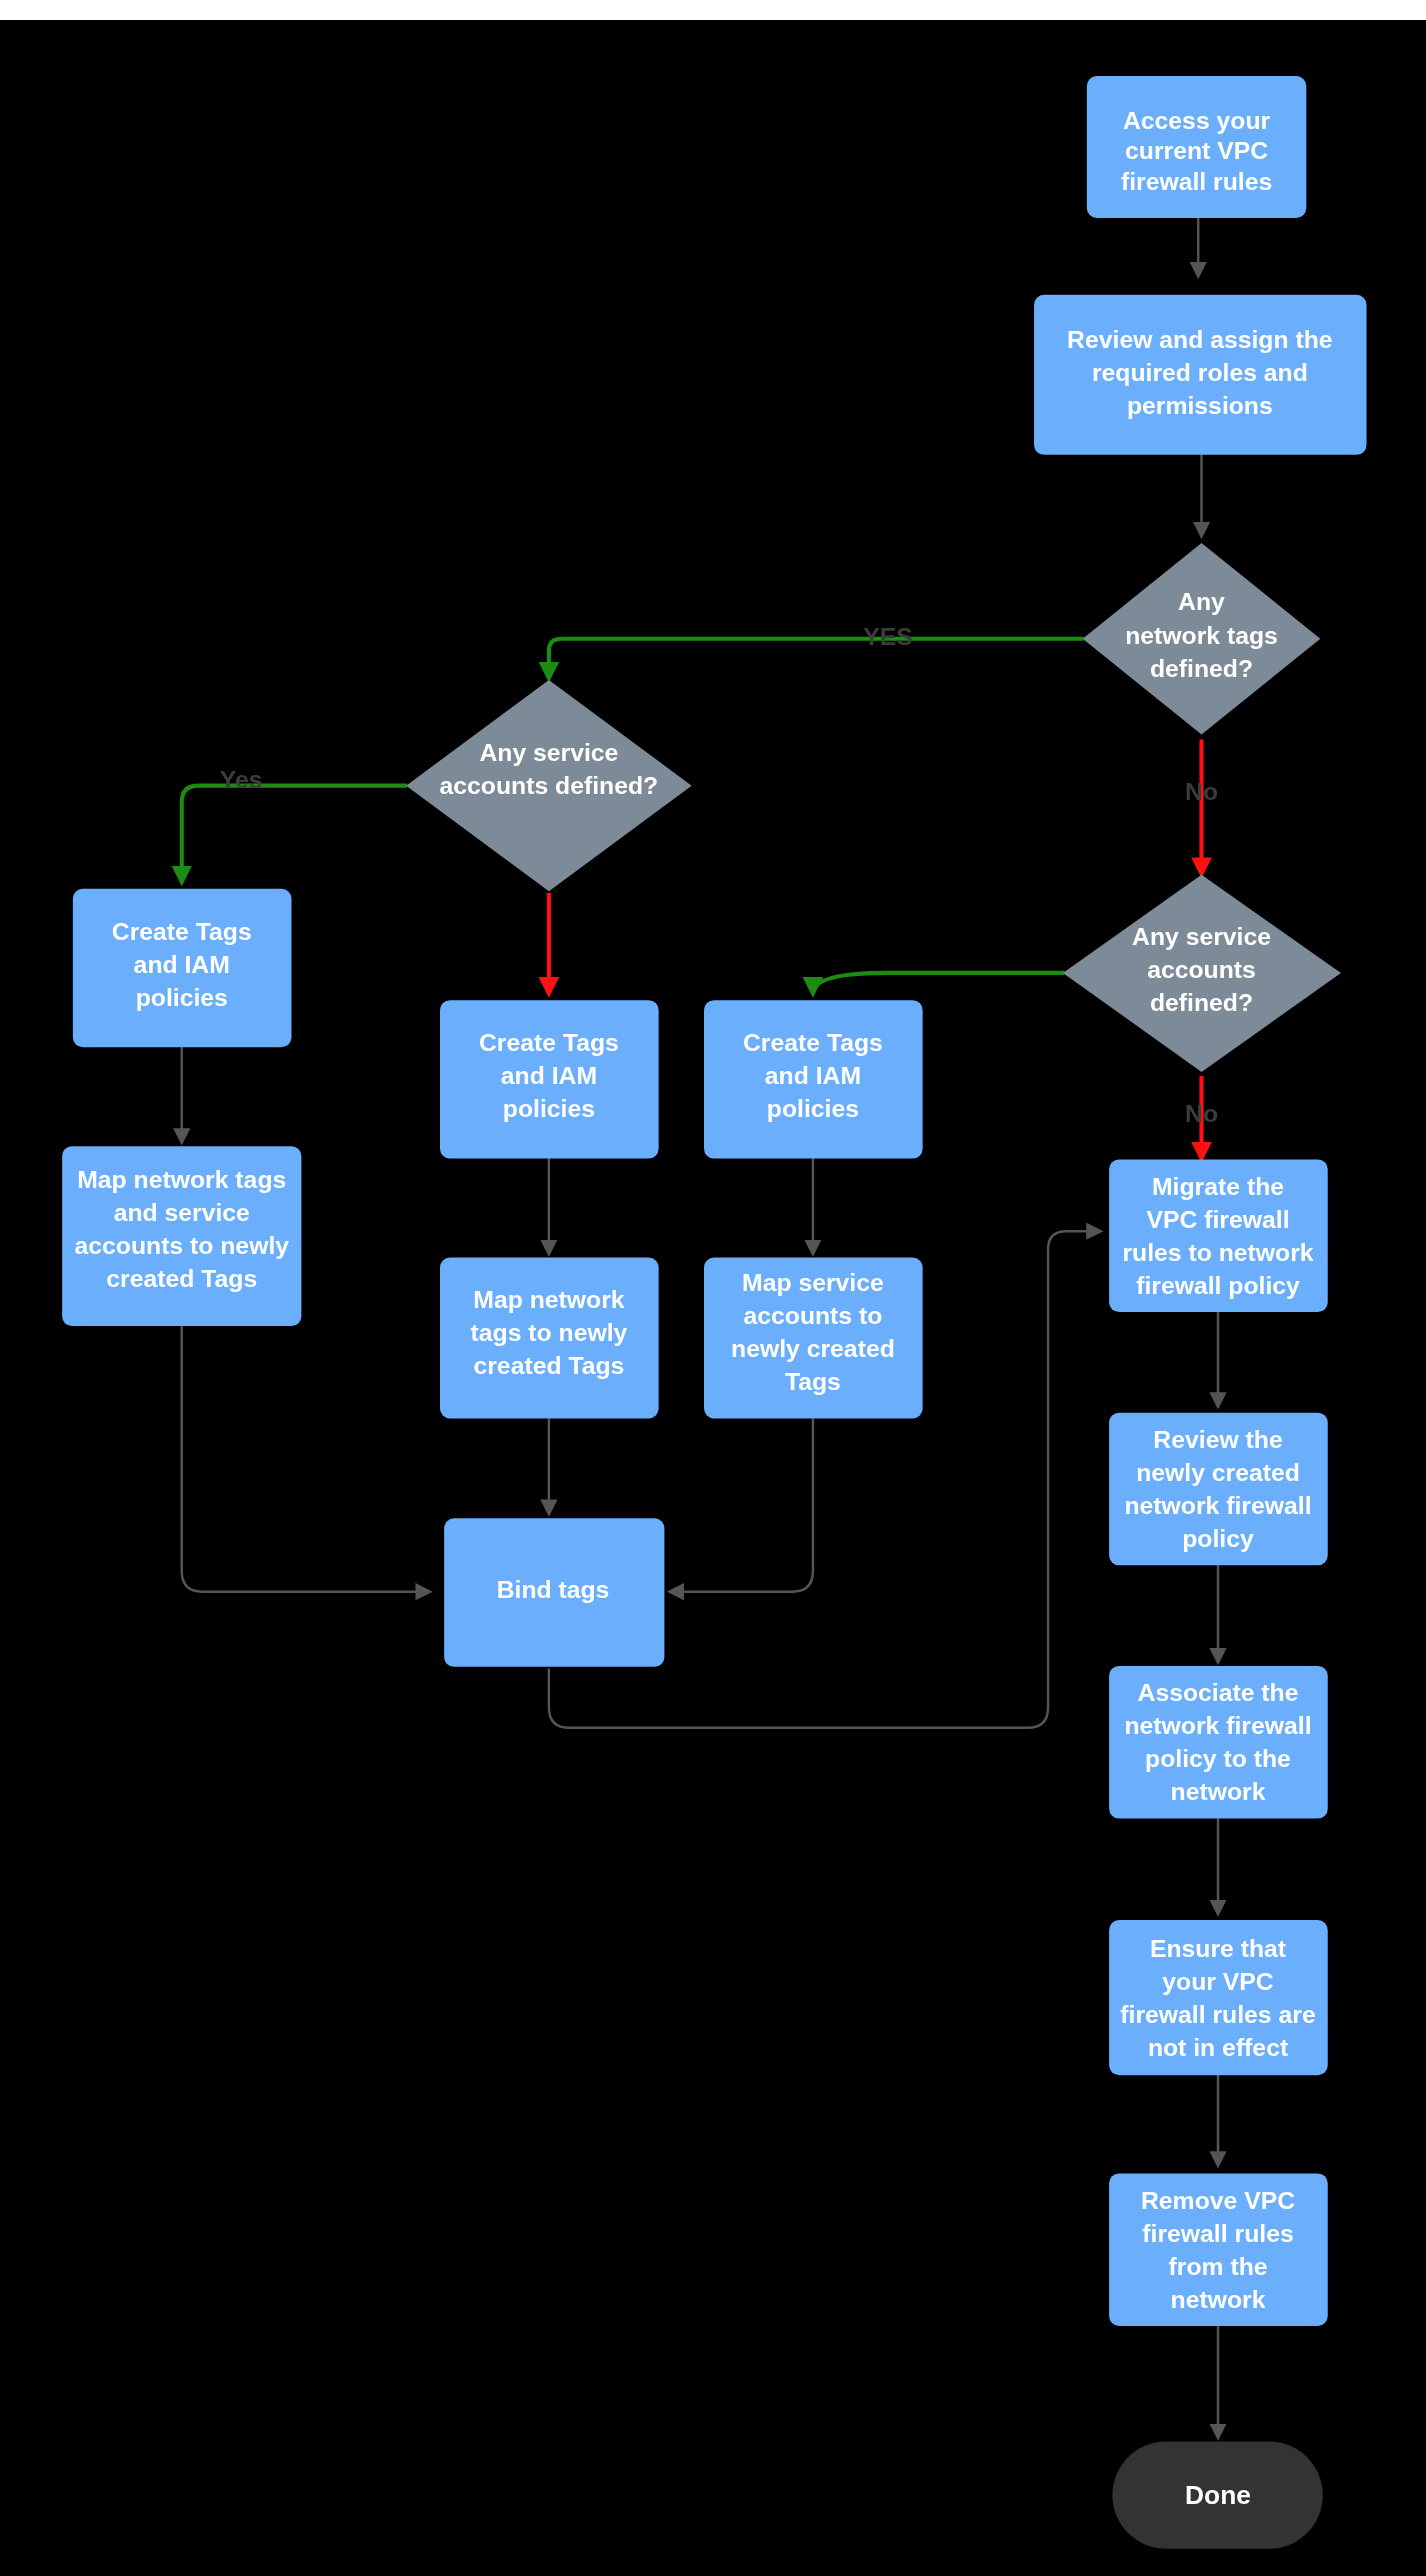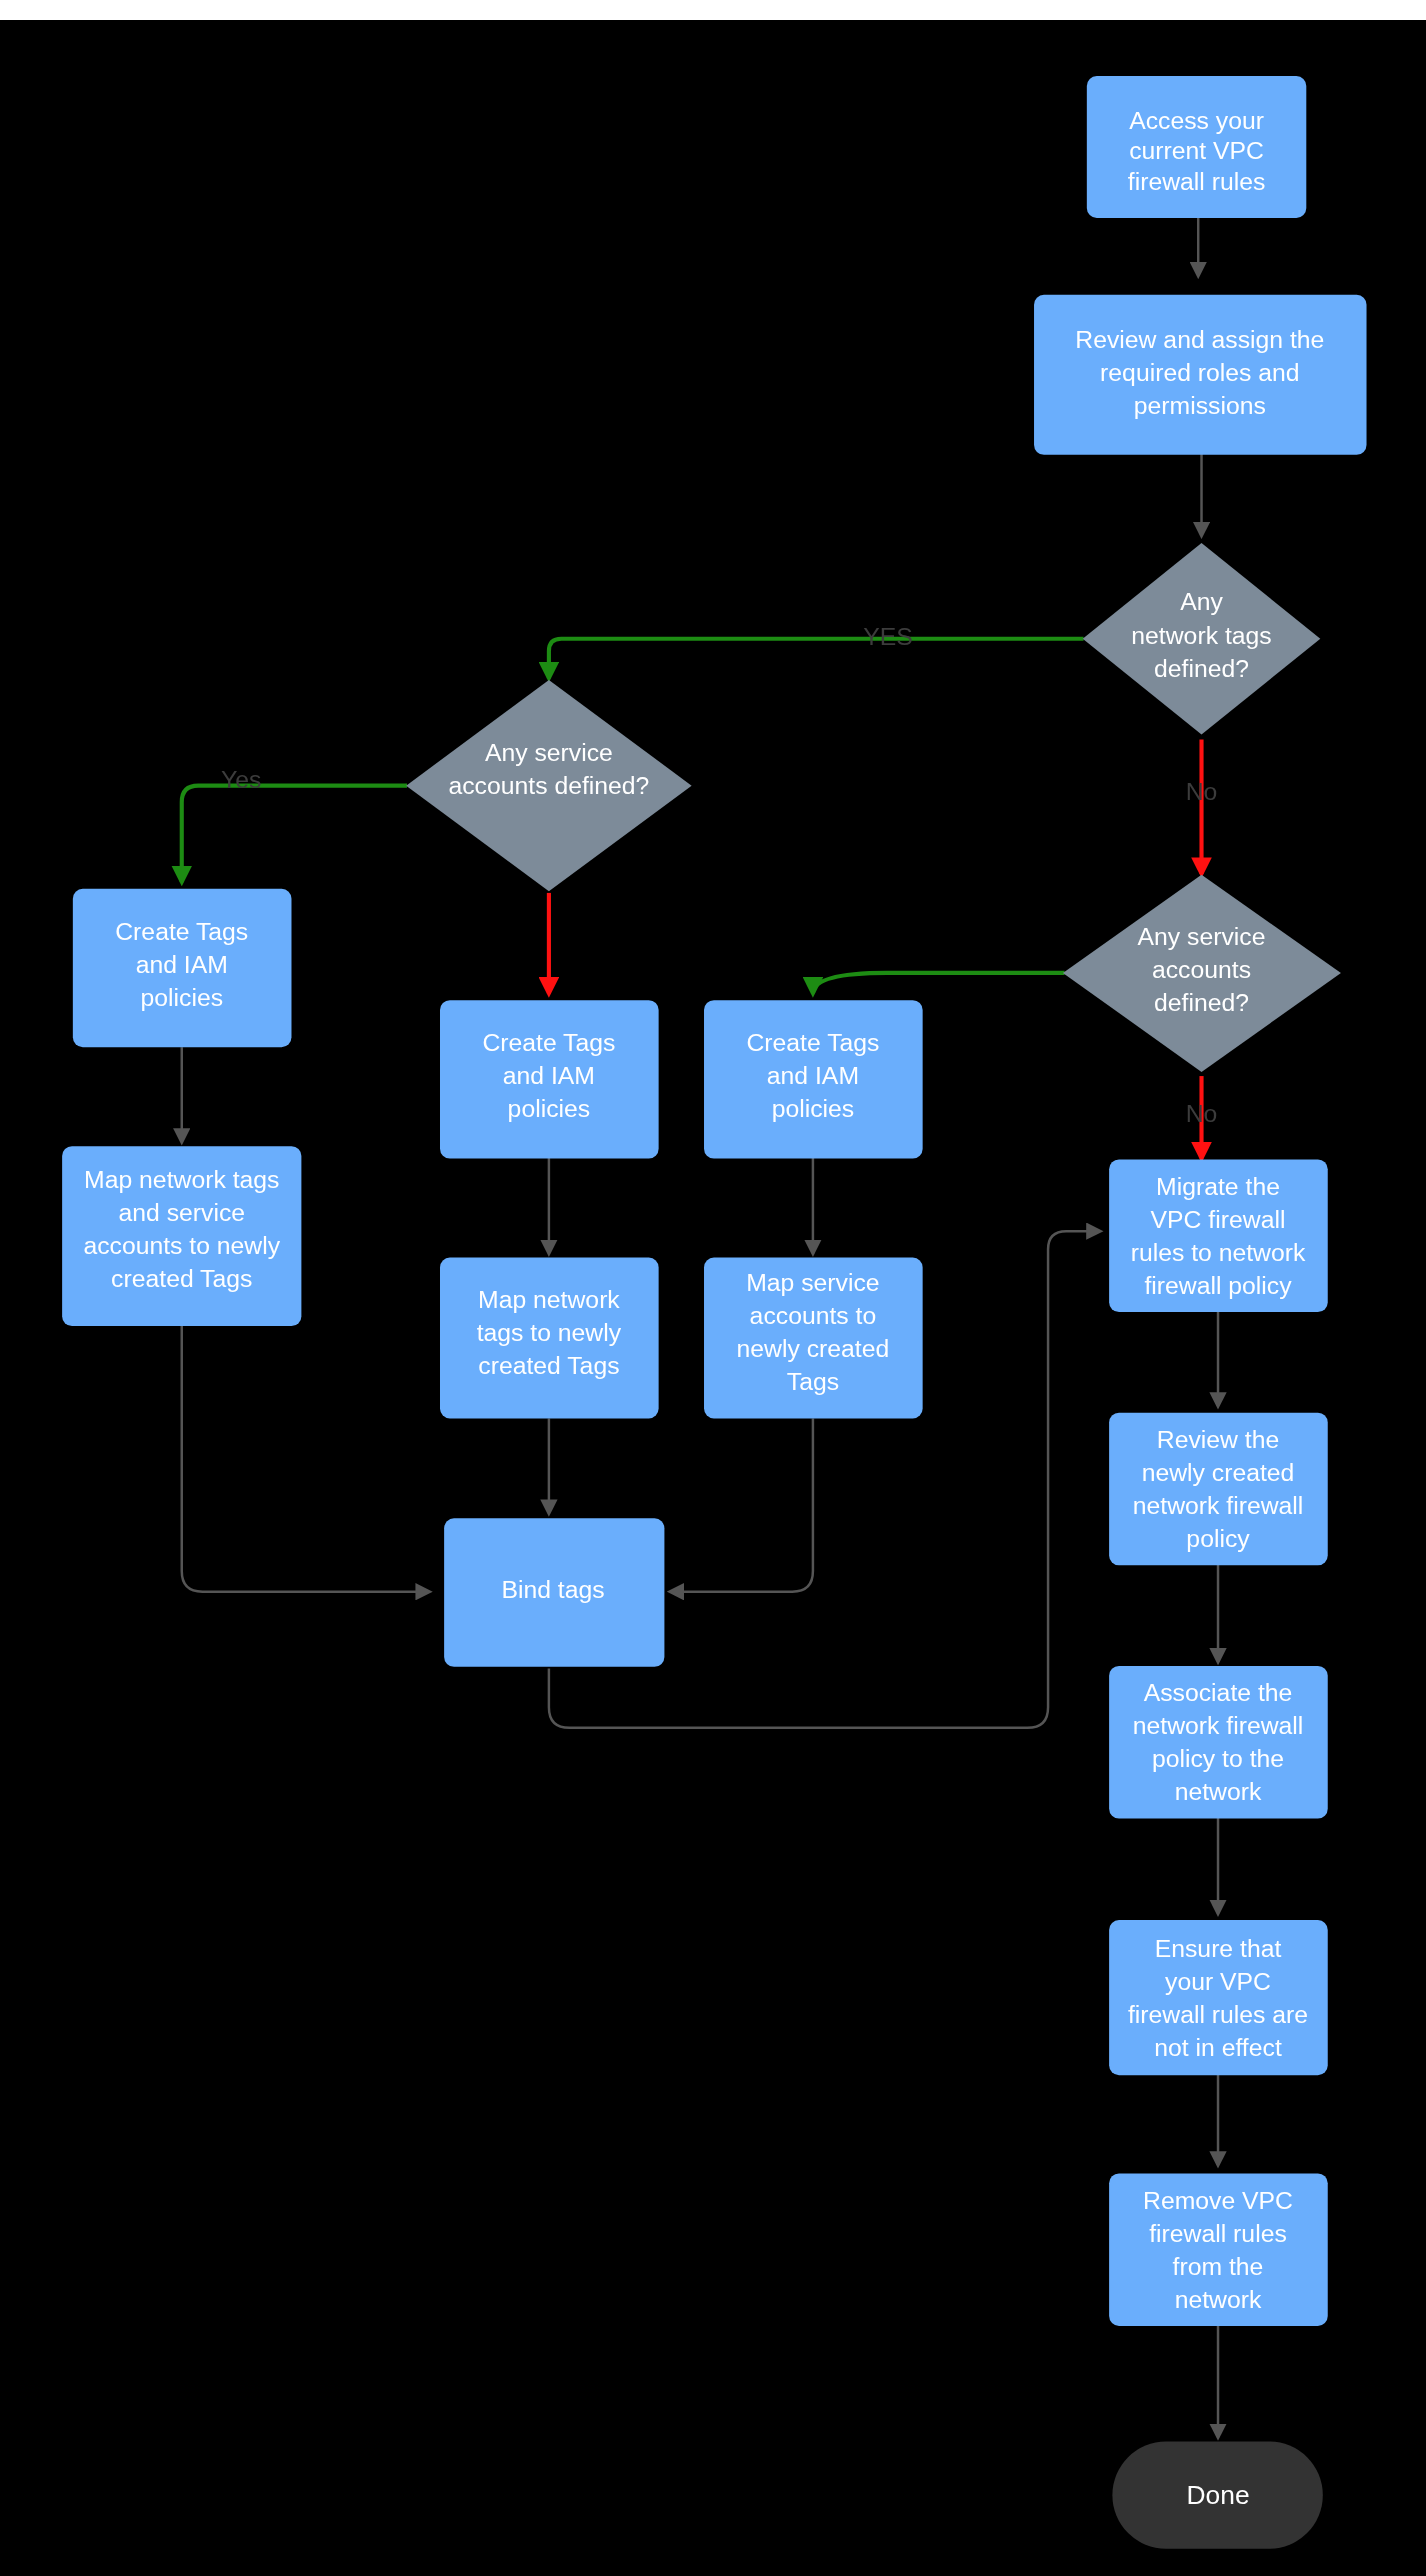--- a/index.html
+++ b/index.html
@@ -11,20 +11,21 @@
     width: 1427px;
     height: 2576px;
     font-family: "Liberation Sans", sans-serif;
     overflow: hidden;
   }
   #canvas {
     position: relative;
     width: 1427px;
     height: 2576px;
     background: #ffffff;
+    font-weight: bold;
   }
   #stage {
     position: absolute;
     left: 0;
     top: 20px;
     width: 1427px;
     height: 2556px;
     background: #000000;
   }
   #flow {

